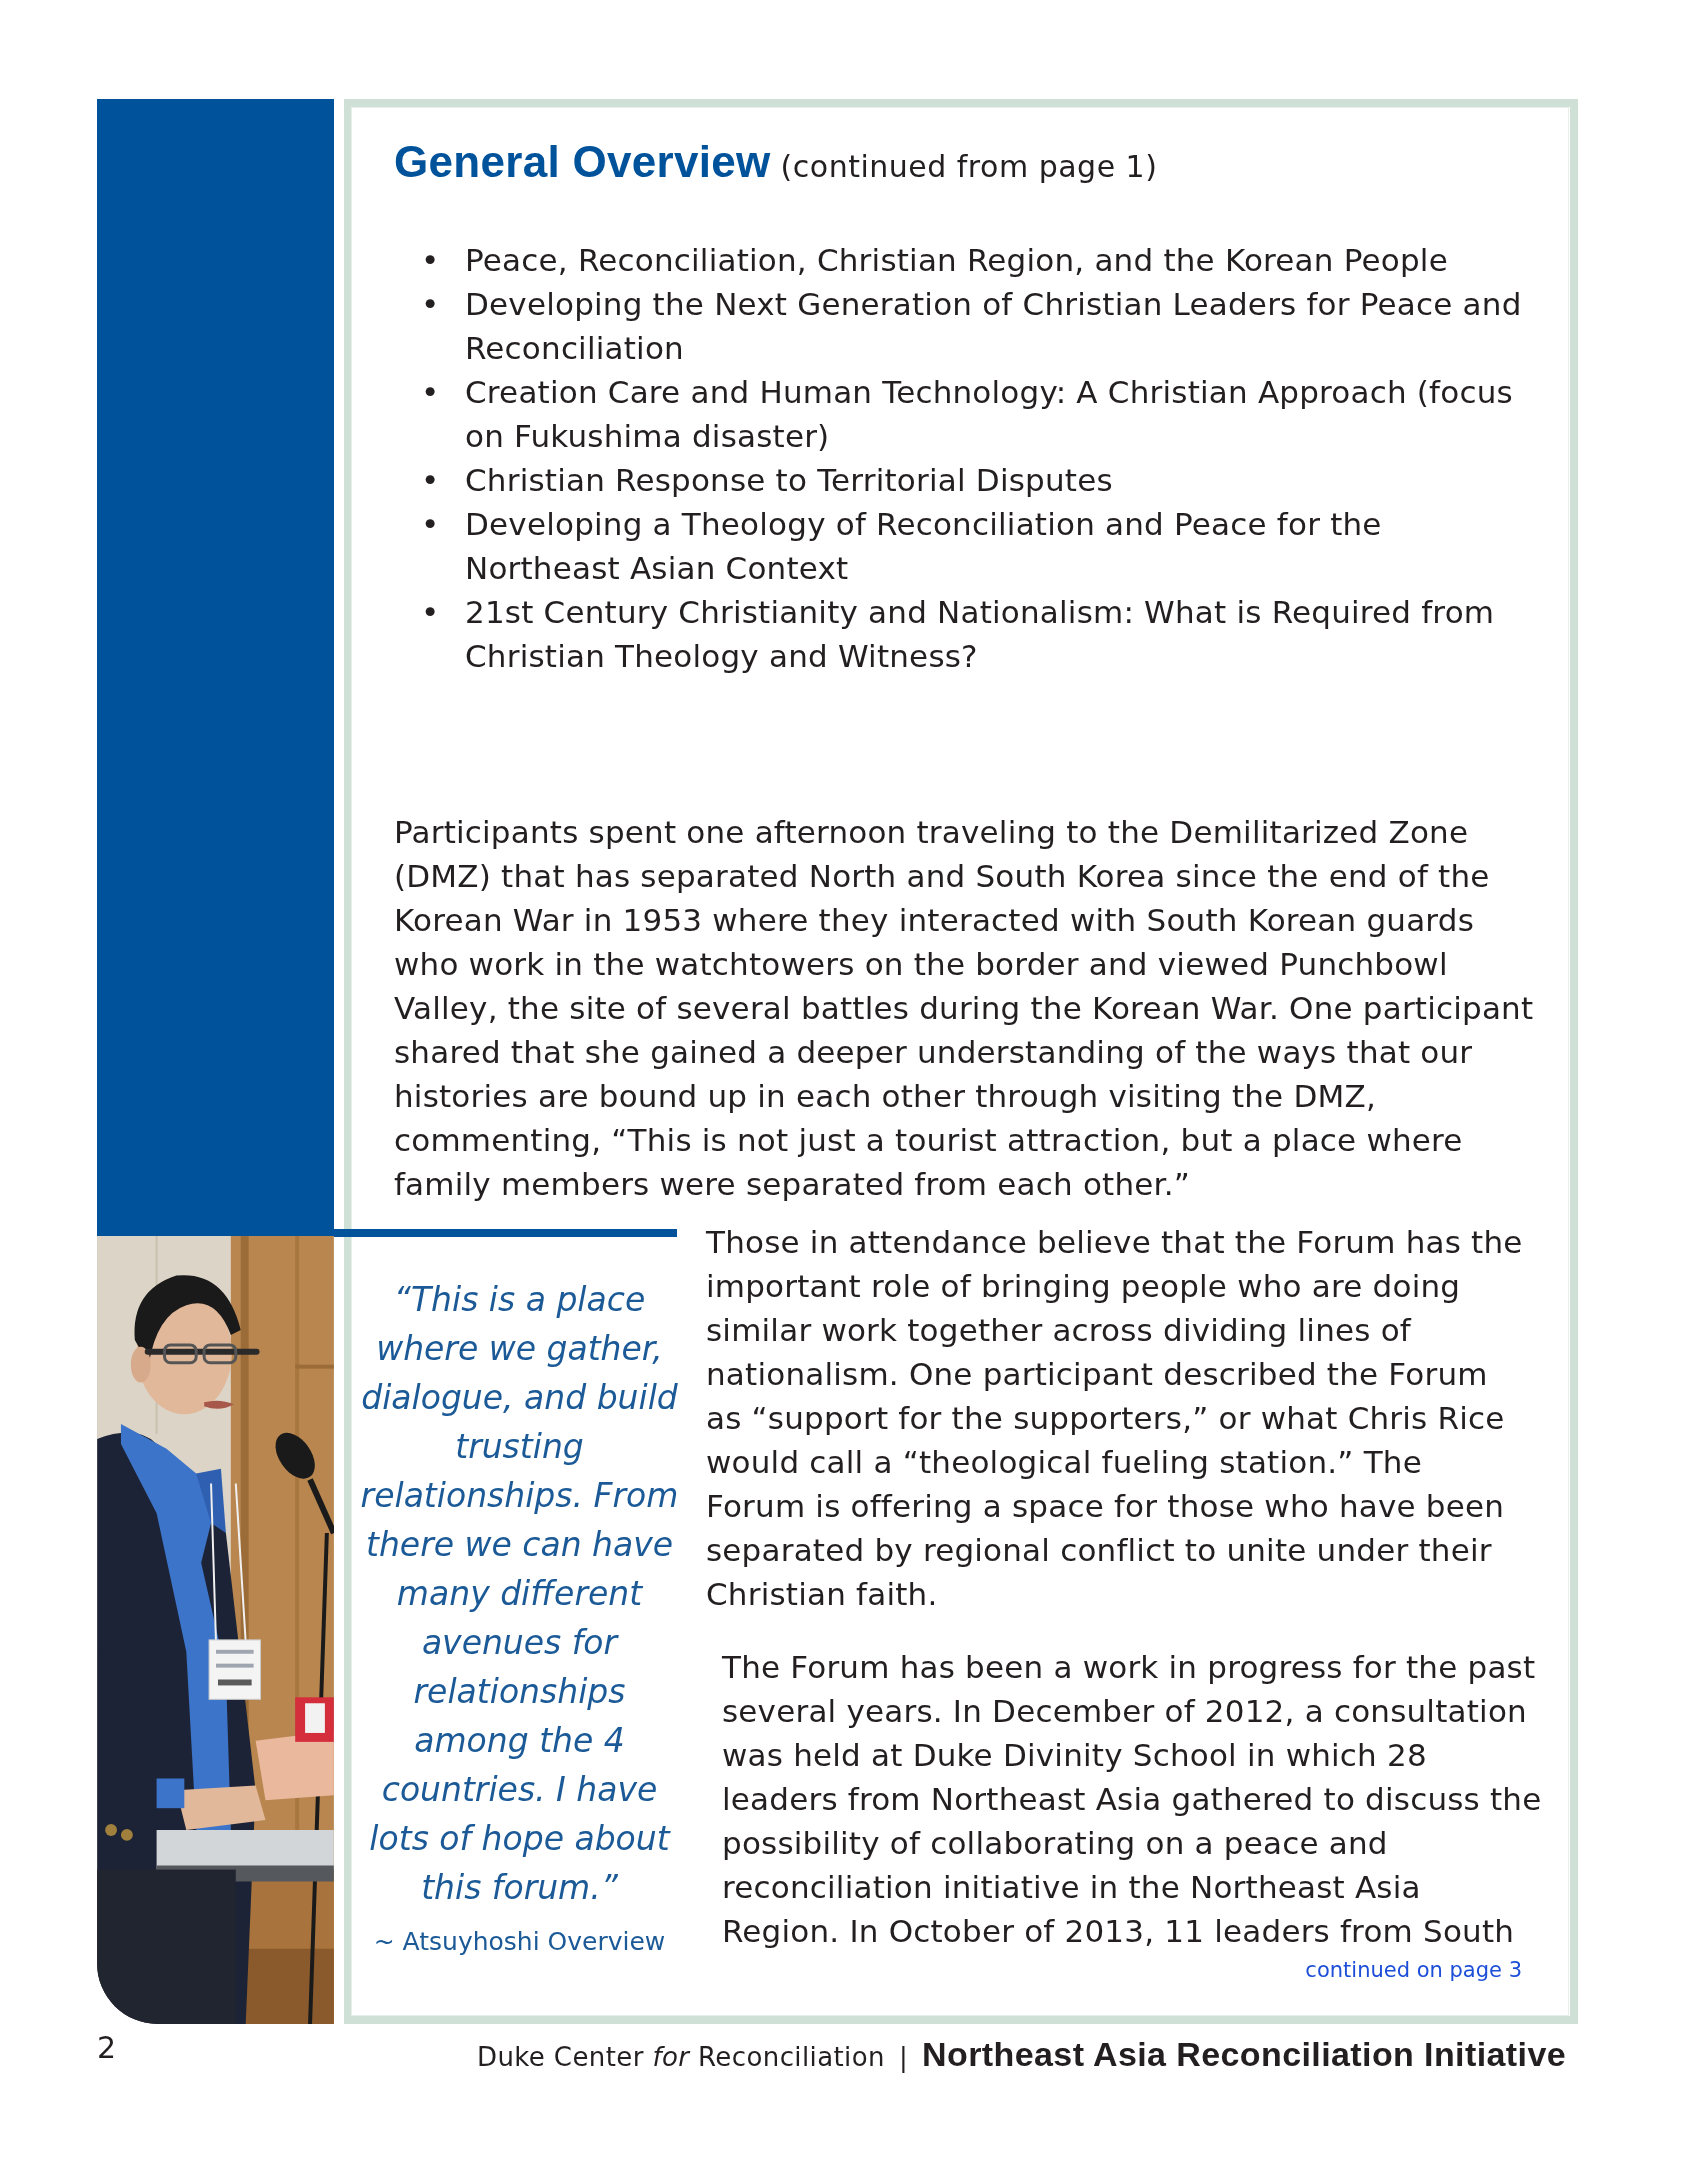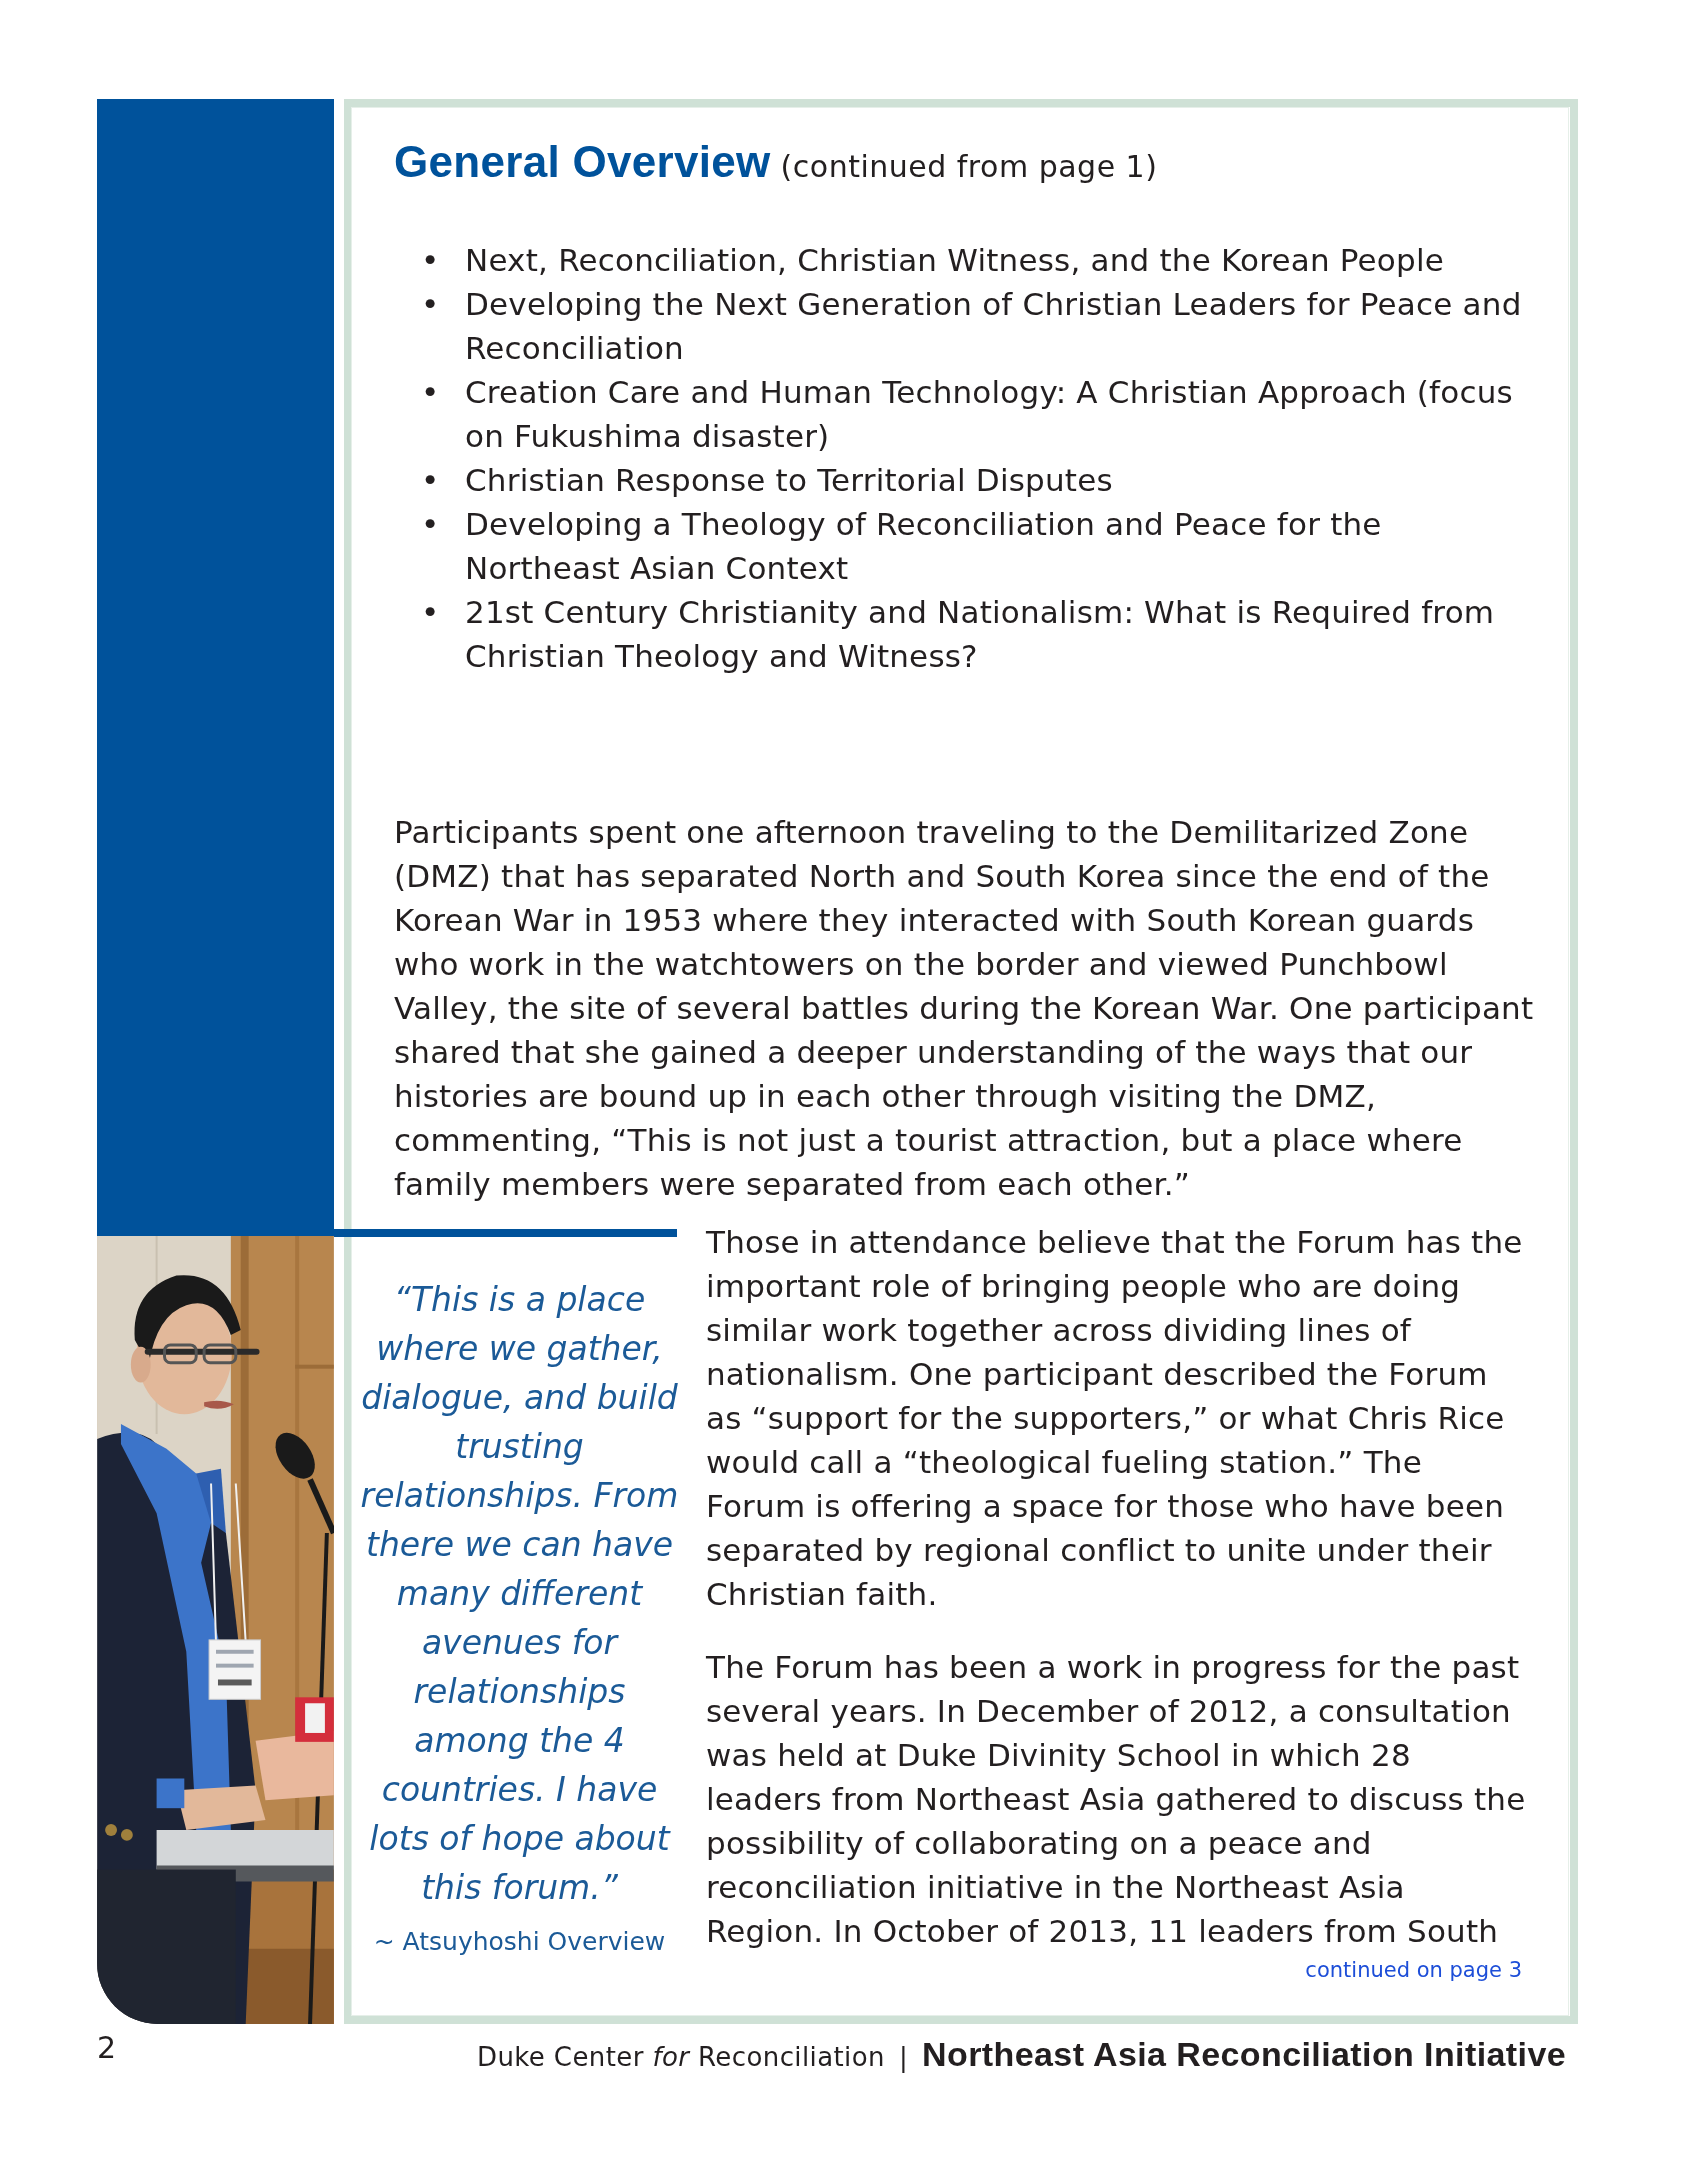--- a/index.html
+++ b/index.html
@@ -20,42 +20,42 @@
   .p1 li .bullet { position: absolute; left: 27px; top: 0; }
   .p2 { left: 394px; top: 798px; width: 1148px; margin-top: 12px; }
   .rule { position: absolute; left: 334px; top: 1229px; width: 343px; height: 8px; background: #00529b; }
   .photo { position: absolute; left: 97px; top: 1236px; width: 237px; height: 788px;
            overflow: hidden; border-bottom-left-radius: 61px; background: #c9b79a; }
   .quote { position: absolute; left: 358px; top: 1275px; width: 323px; text-align: center;
            font-style: italic; font-size: 33px; line-height: 49px; color: #1b5a97; }
   .quote-attr { position: absolute; left: 358px; top: 1927px; width: 323px; text-align: center;
            font-size: 25px; color: #1b5a97; }
   .p3 { left: 706px; top: 1220px; width: 822px; }
-  .p4 { left: 706px; top: 1645px; width: 822px; }
+  .p4 { left: 722px; top: 1645px; width: 822px; }
   .cont-link { position: absolute; left: 1245px; top: 1958px; width: 277px; text-align: right; font-size: 21px; color: #1d4ed8; }
   .page-num { position: absolute; left: 97px; top: 2030px; font-size: 30px; color: #231f20; }
   .footer { position: absolute; right: 117px; top: 2035px; font-size: 26px; color: #231f20; white-space: nowrap; letter-spacing: 0.4px; }
   .footer .it { font-style: italic; }
   .footer .sep { margin: 0 14px; }
   .footer .bold { font-family: "Liberation Sans", sans-serif; font-weight: bold; font-size: 34px; }
 </style>
 </head>
 <body>
 
 <div class="blue-bar"></div>
 <div class="frame"></div>
 <div class="frame-inner-line"></div>
 
 <div class="title-row">
   <span class="title">General Overview</span><span class="title-sub">(continued from page 1)</span>
 </div>
 
 <div class="body-text p1">
   <ul>
-    <li><span class="bullet">•</span><span>Next, Reconciliation, Christian Witness, and the Korean People</span></li>
+    <li><span class="bullet">•</span><span>Peace, Reconciliation, Christian Region, and the Korean People</span></li>
     <li><span class="bullet">•</span><span>Developing the Next Generation of Christian Leaders for Peace and Reconciliation</span></li>
     <li><span class="bullet">•</span><span>Creation Care and Human Technology: A Christian Approach (focus on Fukushima disaster)</span></li>
     <li><span class="bullet">•</span><span>Christian Response to Territorial Disputes</span></li>
     <li><span class="bullet">•</span><span>Developing a Theology of Reconciliation and Peace for the Northeast Asian Context</span></li>
     <li><span class="bullet">•</span><span>21st Century Christianity and Nationalism: What is Required from Christian Theology and Witness?</span></li>
   </ul>
 </div>
 
 <div class="body-text p2">Participants spent one afternoon traveling to the Demilitarized Zone (DMZ) that has separated North and South Korea since the end of the Korean War in 1953 where they interacted with South Korean guards who work in the watchtowers on the border and viewed Punchbowl Valley, the site of several battles during the Korean War. One participant shared that she gained a deeper understanding of the ways that our histories are bound up in each other through visiting the DMZ,  commenting, “This is not just a tourist attraction, but a place where family members were separated from each other.”</div>
 

